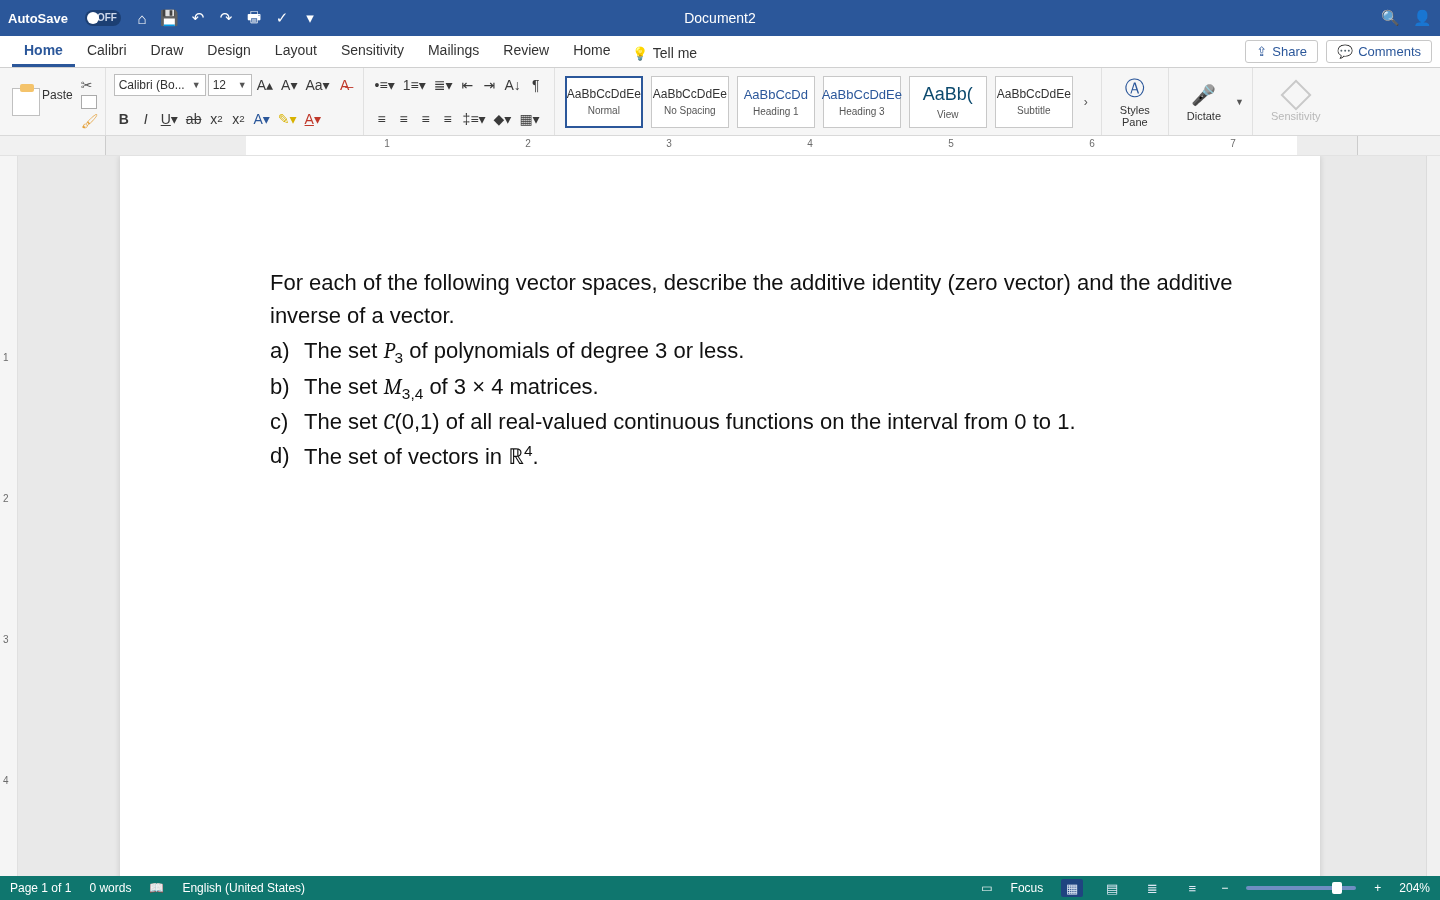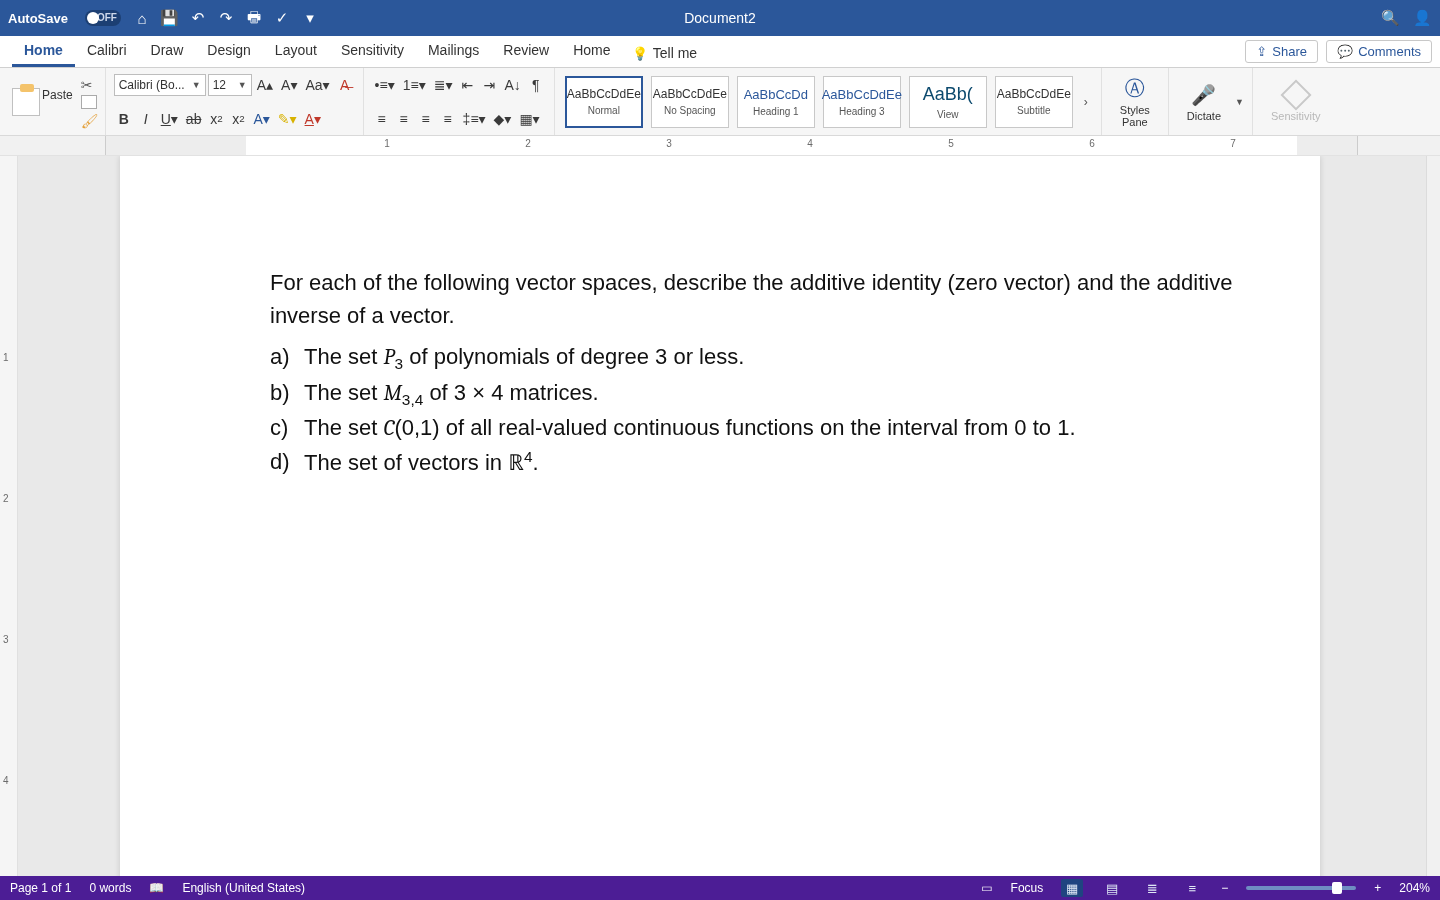--- a/index.html
+++ b/index.html
@@ -104,36 +104,36 @@
   .leftgutter { position:absolute; left:0; top:0; bottom:0; width:18px; background:#f5f5f5;
     border-right:1px solid #e0e0e0; }
   .vruler { position:absolute; left:0; top:0; width:18px; bottom:0; }
   .vruler .vt { position:absolute; left:3px; font-size:10px; color:#6b6b6b; transform:translateY(-50%); }
   .page { width:1200px; background:#fff; margin-top:0; box-shadow: 0 0 6px rgba(0,0,0,.15);
     height: 1400px; position:relative; }
   .page .content {
     position:absolute; left:150px; right:70px; top:110px;
     font-family: "Cambria", "Georgia", serif; font-size:22px; color:#111; line-height:1.5;
   }
-  .content .lead { margin-bottom: 8px; }
+  .content .lead { margin-bottom: 2px; }
   .content ol { list-style: none; }
   .content li { display:flex; }
   .content li .lab { width:34px; }
   .content li .txt { flex:1; }
   sub { font-size: 0.7em; vertical-align: sub; }
   sup { font-size: 0.7em; vertical-align: super; }
   .mathit { font-style: italic; font-family: "Cambria Math", Cambria, serif; }
   .bb { font-family: "Cambria Math", Cambria, serif; }
 
   .scrollbar { position:absolute; right:0; top:0; bottom:0; width:14px; background:#f1f1f1;
     border-left:1px solid #dcdcdc; }
 
   
   .statusbar {
-    position:absolute; left:0; right:0; bottom:0; height:24px; background:#4c1d95; color:#fff;
+    position:absolute; left:0; right:0; bottom:0; height:24px; background:#0f766e; color:#fff;
     display:flex; align-items:center; font-size:12px; padding:0 10px; gap:18px;
   }
   .statusbar .spacer { flex:1; }
   .viewbtn { width:22px; height:18px; display:inline-flex; align-items:center; justify-content:center;
     color:#dfe8f5; font-size:13px; }
   .viewbtn.active { background:#1f4480; border-radius:2px; }
   .zoom-slider { width:110px; height:4px; background:#6f8ec2; position:relative; border-radius:2px; }
   .zoom-slider .thumb { position:absolute; top:-4px; width:10px; height:12px; background:#fff;
     border-radius:2px; }
 </style>

